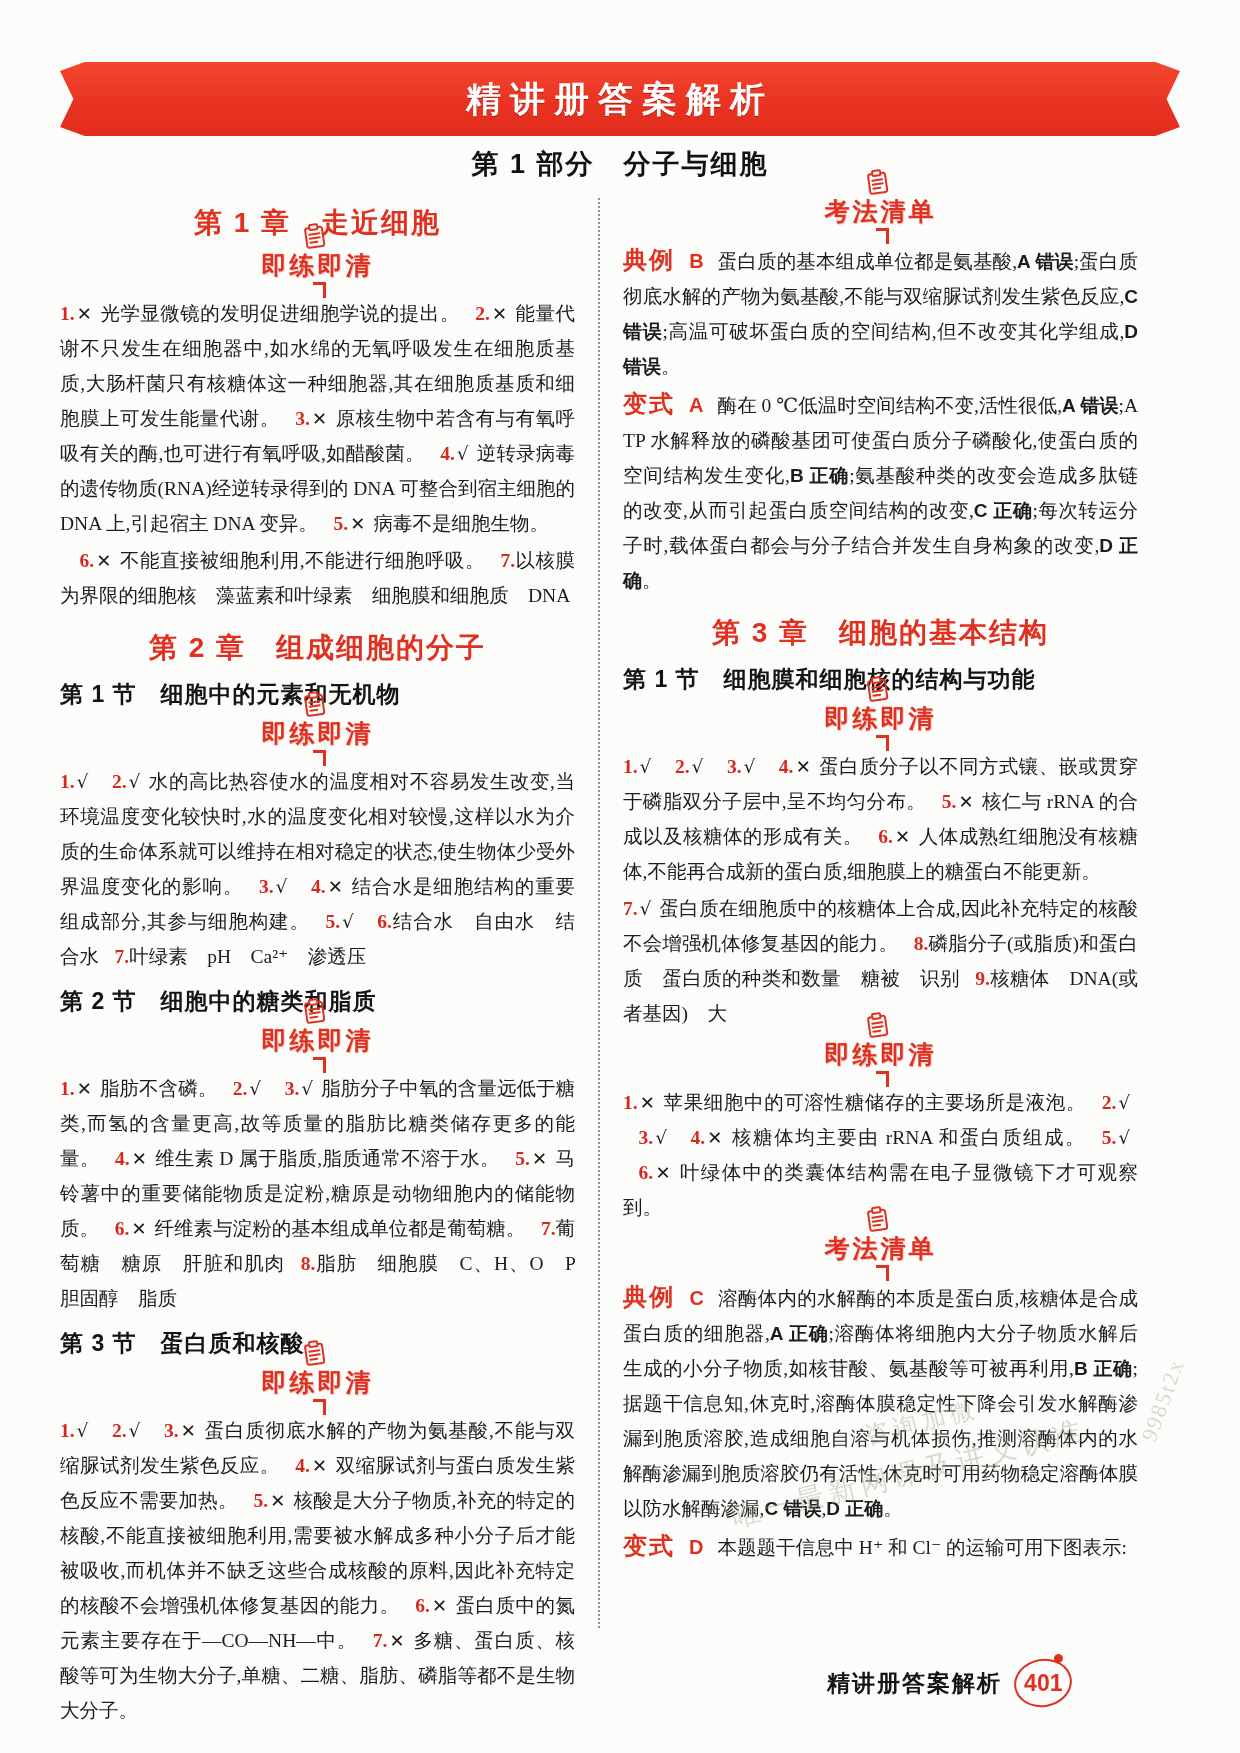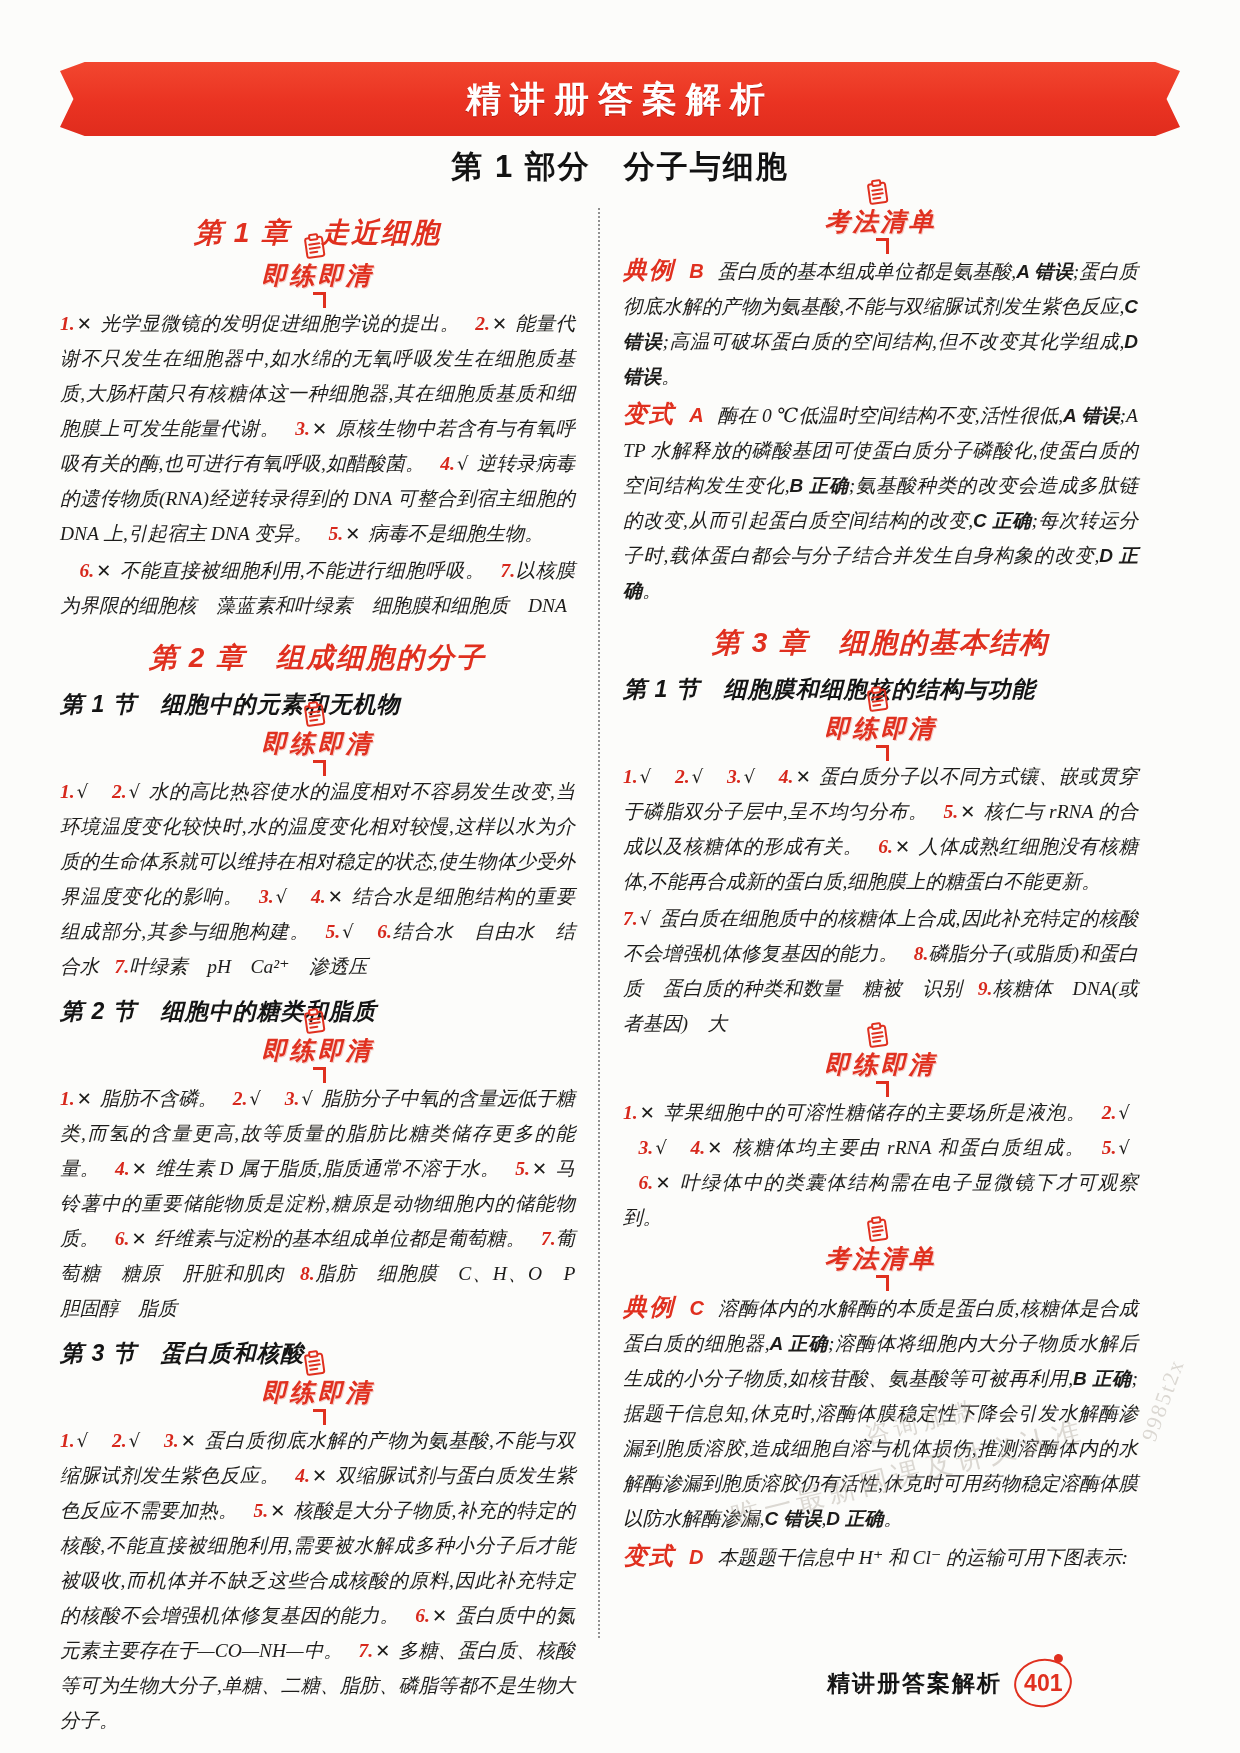--- a/index.html
+++ b/index.html
@@ -20,26 +20,26 @@
     clip-path:polygon(2.2% 0,97.8% 0,100% 12%,98.8% 50%,100% 88%,97.8% 100%,2.2% 100%,0 88%,1.2% 50%,0 12%);
     display:flex;align-items:center;justify-content:center;
   }
   .banner-text{
     color:#fff;font-family:"Liberation Sans","DejaVu Sans",sans-serif;
     font-weight:bold;font-size:35px;letter-spacing:9px;text-shadow:0 1px 0 #b5170c;
   }
   .part-title{
     position:absolute;top:146px;left:0;width:100%;text-align:center;
     font-family:"Liberation Sans","DejaVu Sans",sans-serif;
-    font-weight:bold;font-size:31px;letter-spacing:2px;color:#121212;
+    font-weight:bold;font-size:27px;letter-spacing:2px;color:#121212;
   }
   
   .content{
-    position:absolute;top:198px;left:60px;width:1080px;
-    display:flex;align-items:flex-start;font-style:italic;
+    position:absolute;top:188px;left:60px;width:1080px;
+    display:flex;align-items:flex-start;
   }
   .col{width:515px;}
   .divider{
     width:0;height:1430px;border-left:2px dotted #909090;
     margin:10px 23px 0 23px;flex:none;
   }
   .chapter{
     color:var(--red);
     font-family:"Liberation Sans","DejaVu Sans",sans-serif;
     font-weight:bold;font-size:28px;text-align:center;

